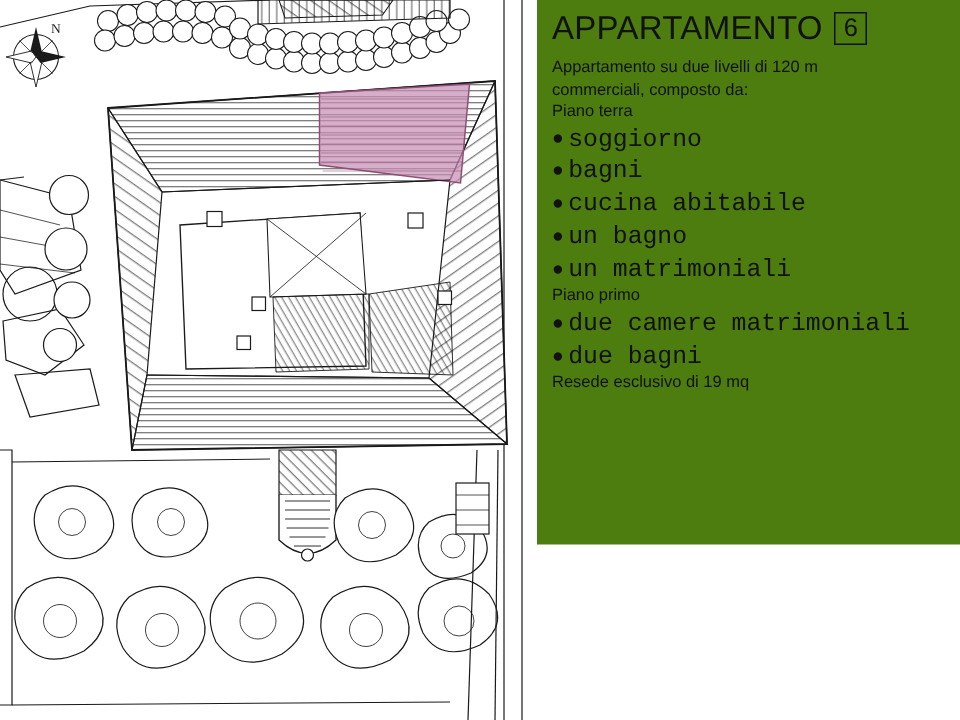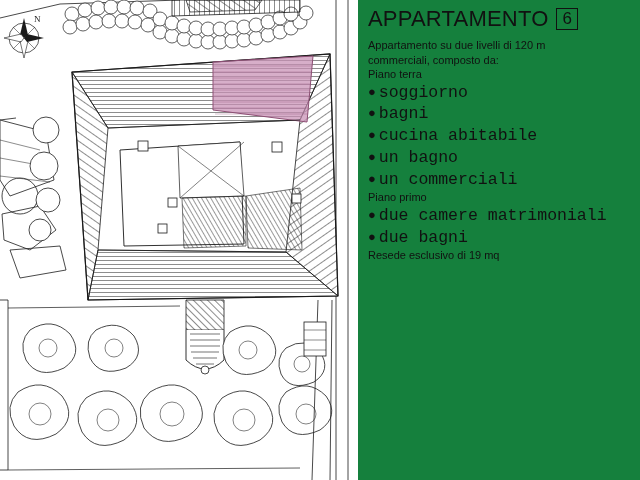--- a/index.html
+++ b/index.html
@@ -33,22 +33,22 @@
   #plan svg {
     display: block;
   }
 
   
   #info {
     position: absolute;
     left: 358px;
     top: 0;
     width: 282px;
-    height: 480px;
-    background: #15803d;
+    height: 363px;
+    background: #4d7c0f;
     padding: 4px 0 0 10px;
     box-sizing: border-box;
   }
   #title-row {
     display: flex;
     align-items: center;
     gap: 8px;
     margin: 2px 0 6px 0;
   }
   #title-text {
@@ -320,21 +320,21 @@
     <div class="bullet-line">
       <span class="dot">●</span><span>bagni</span>
     </div>
     <div class="bullet-line">
       <span class="dot">●</span><span>cucina abitabile</span>
     </div>
     <div class="bullet-line">
       <span class="dot">●</span><span>un bagno</span>
     </div>
     <div class="bullet-line">
-      <span class="dot">●</span><span>un commerciali</span>
+      <span class="dot">●</span><span>un matrimoniali</span>
     </div>
 
     <div class="line">Piano primo</div>
 
     <div class="bullet-line">
       <span class="dot">●</span><span>due camere matrimoniali</span>
     </div>
     <div class="bullet-line">
       <span class="dot">●</span><span>due bagni</span>
     </div>

